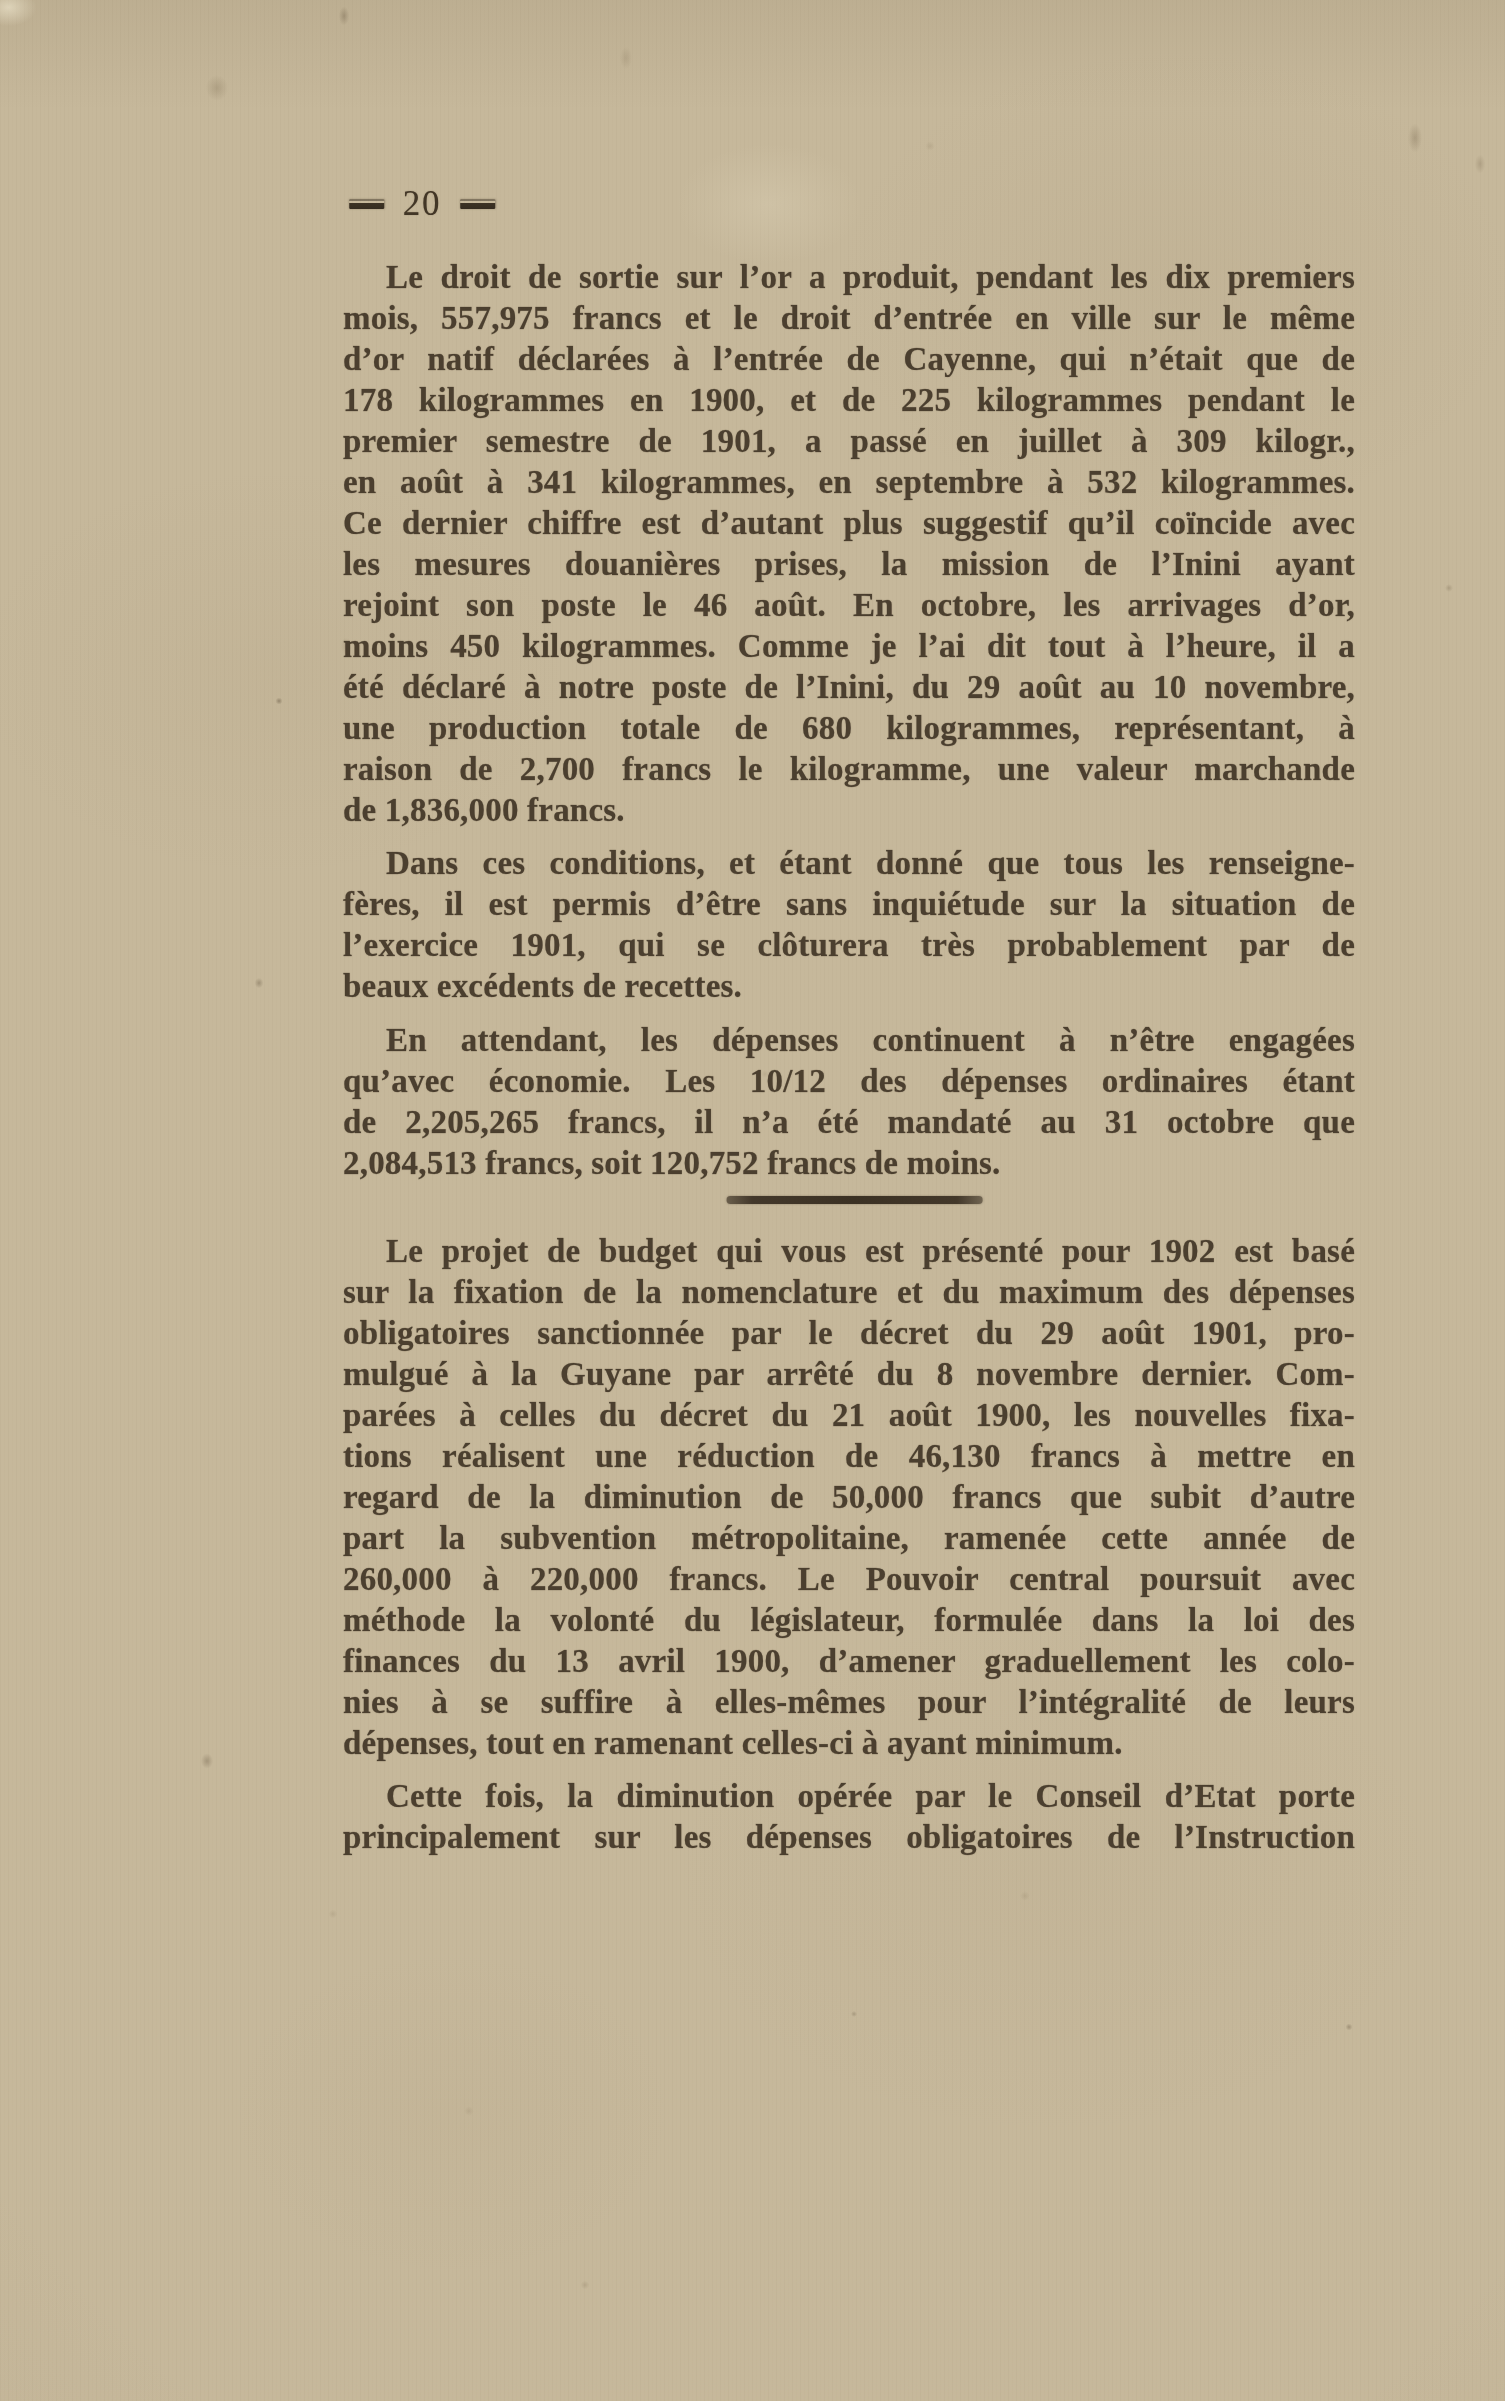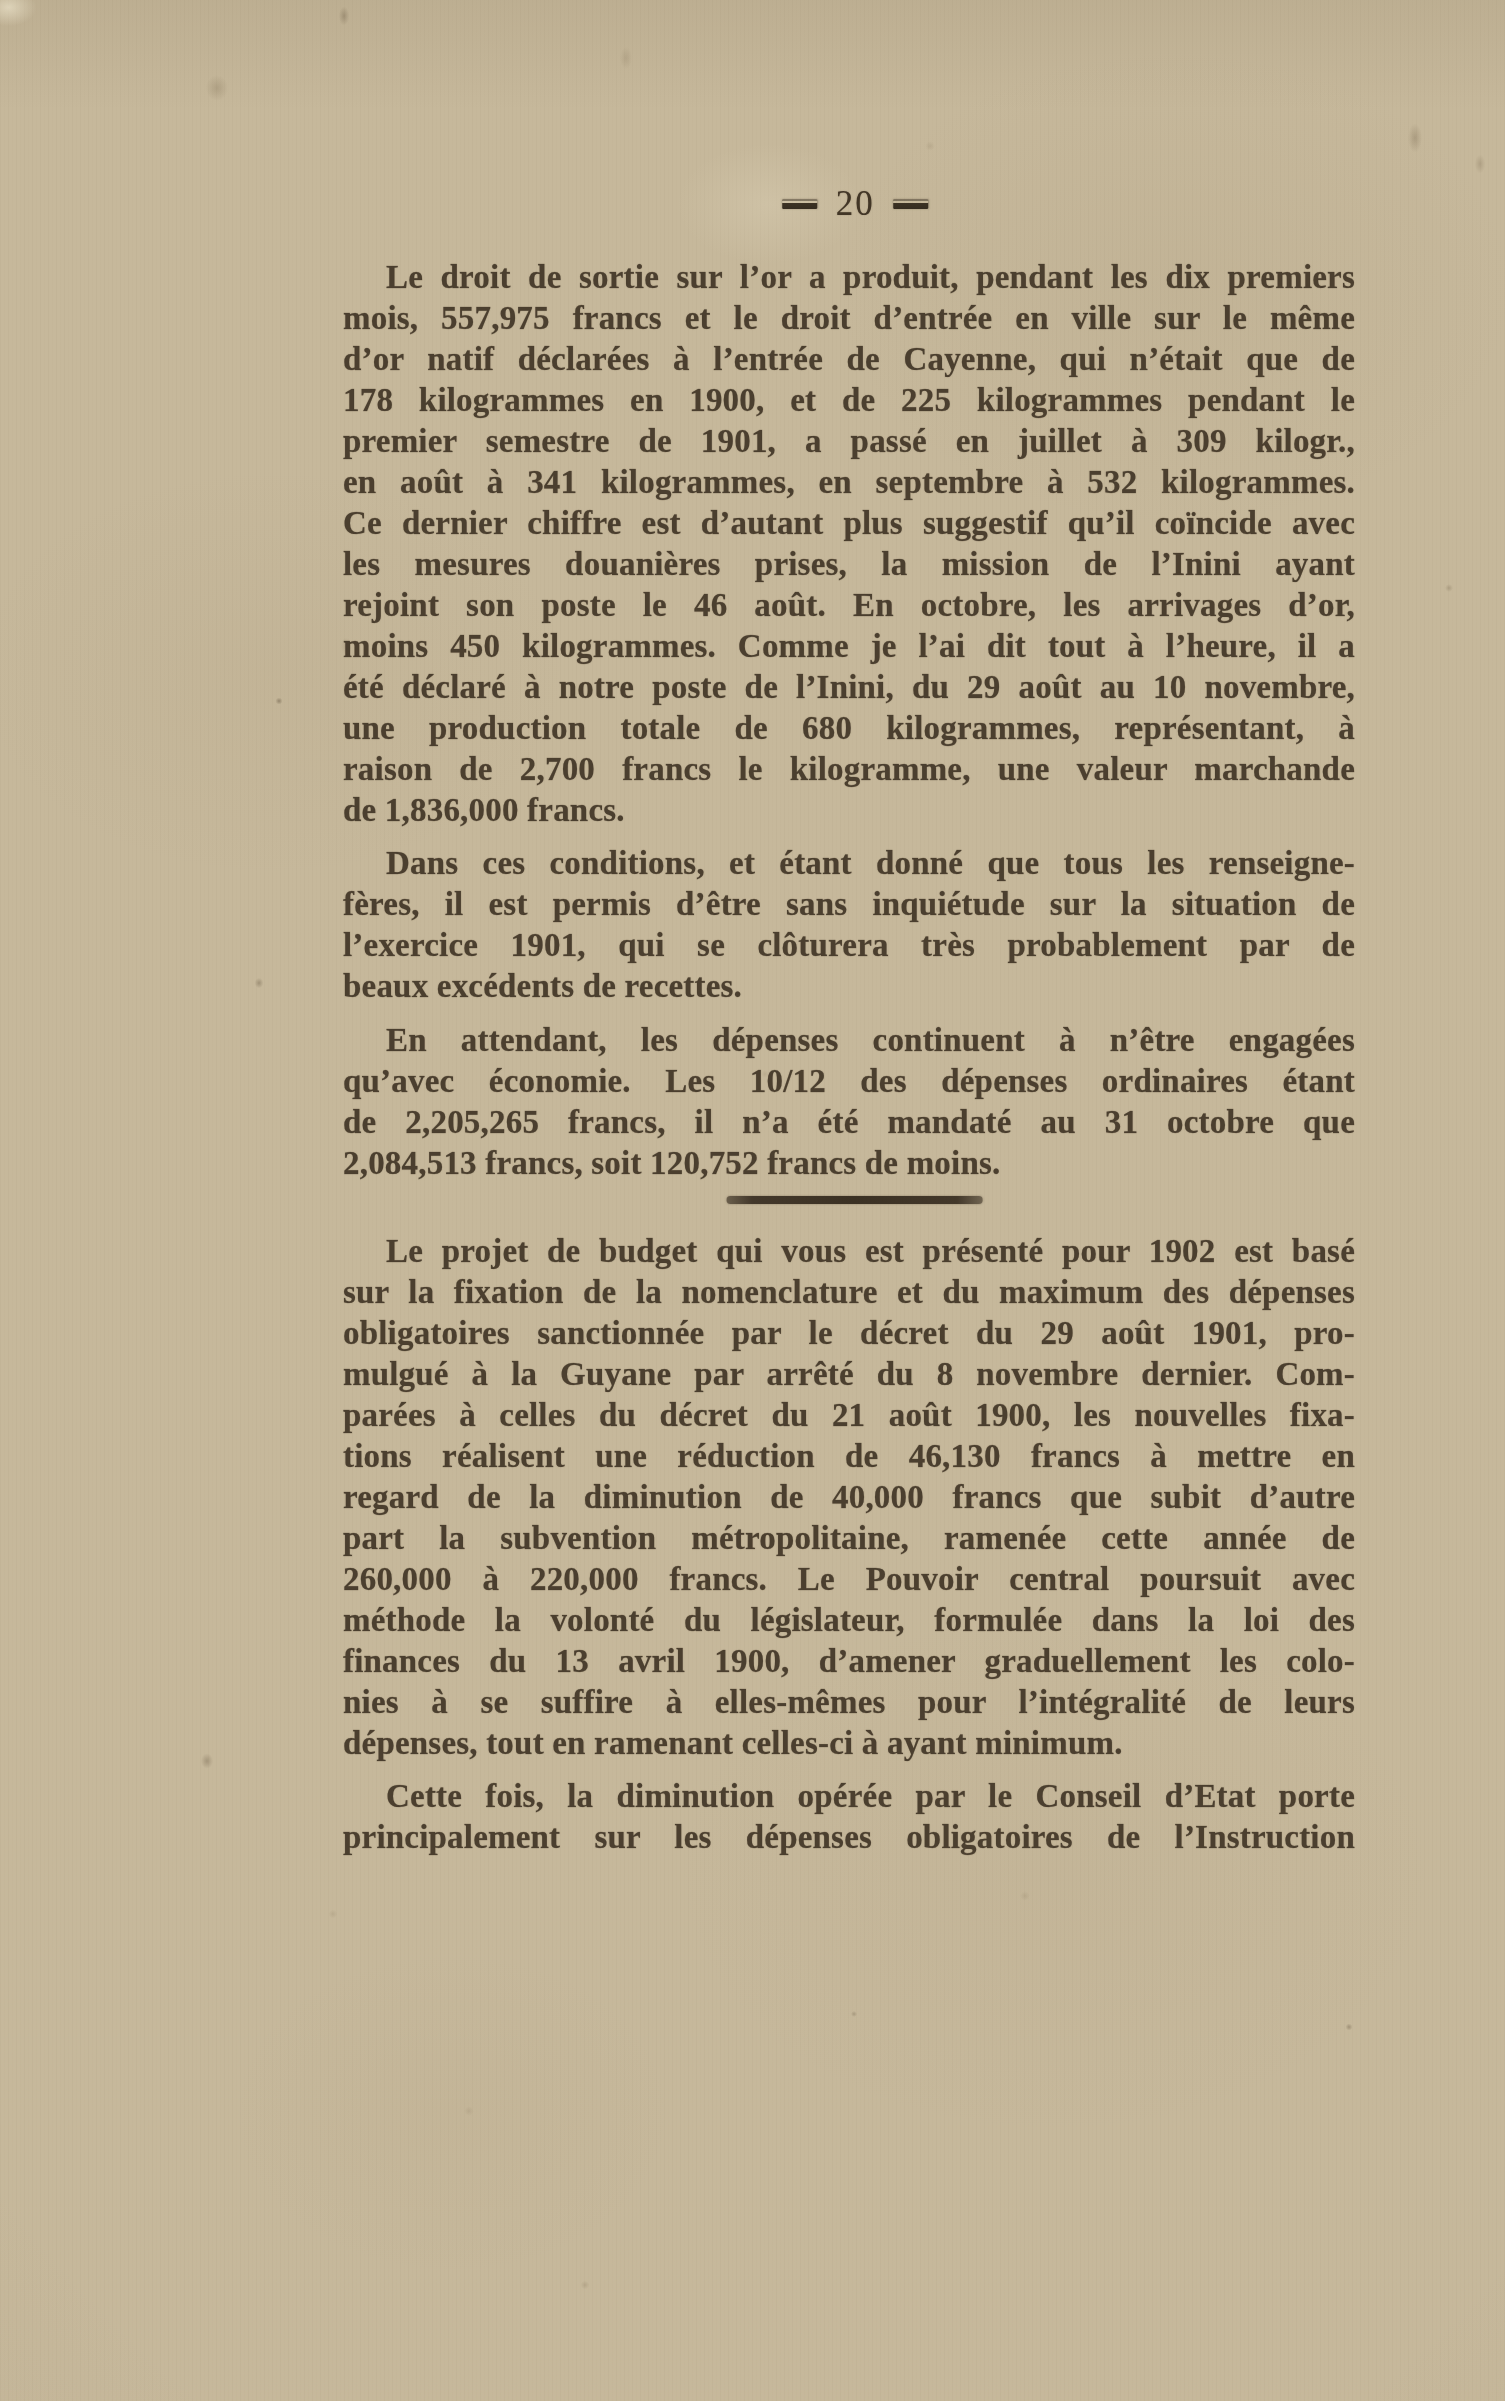--- a/index.html
+++ b/index.html
@@ -62,21 +62,20 @@
       radial-gradient(123px 80px at 769px 204px, rgba(226,216,190,0.30), rgba(226,216,190,0) 75%);
   }
 
   .page-header {
     position: absolute;
     top: 185px;
     left: 343px;
     width: 1012px;
     display: flex;
     align-items: center;
-    justify-content: center;
     gap: 18.5px;
     transform: translateX(6.2px);
   }
   .header-rule {
     display: inline-block;
     width: 35px;
     height: 10px;
     border-radius: 1.2px;
     background: linear-gradient(180deg,
       rgba(62,52,38,0.50) 0px, rgba(62,52,38,0.50) 1.9px,
@@ -167,21 +166,21 @@
         <div class="line last">2,084,513 francs, soit 120,752 francs de moins.</div>
       </div>
       <div class="divider"></div>
       <div class="paragraph">
         <div class="line indent">Le projet de budget qui vous est présenté pour 1902 est basé</div>
         <div class="line">sur la fixation de la nomenclature et du maximum des dépenses</div>
         <div class="line">obligatoires sanctionnée par le décret du 29 août 1901, pro-</div>
         <div class="line">mulgué à la Guyane par arrêté du 8 novembre dernier. Com-</div>
         <div class="line">parées à celles du décret du 21 août 1900, les nouvelles fixa-</div>
         <div class="line">tions réalisent une réduction de 46,130 francs à mettre en</div>
-        <div class="line">regard de la diminution de 40,000 francs que subit d’autre</div>
+        <div class="line">regard de la diminution de 50,000 francs que subit d’autre</div>
         <div class="line">part la subvention métropolitaine, ramenée cette année de</div>
         <div class="line">260,000 à 220,000 francs. Le Pouvoir central poursuit avec</div>
         <div class="line">méthode la volonté du législateur, formulée dans la loi des</div>
         <div class="line">finances du 13 avril 1900, d’amener graduellement les colo-</div>
         <div class="line">nies à se suffire à elles-mêmes pour l’intégralité de leurs</div>
         <div class="line last">dépenses, tout en ramenant celles-ci à ayant minimum.</div>
       </div>
       <div class="paragraph">
         <div class="line indent">Cette fois, la diminution opérée par le Conseil d’Etat porte</div>
         <div class="line">principalement sur les dépenses obligatoires de l’Instruction</div>

